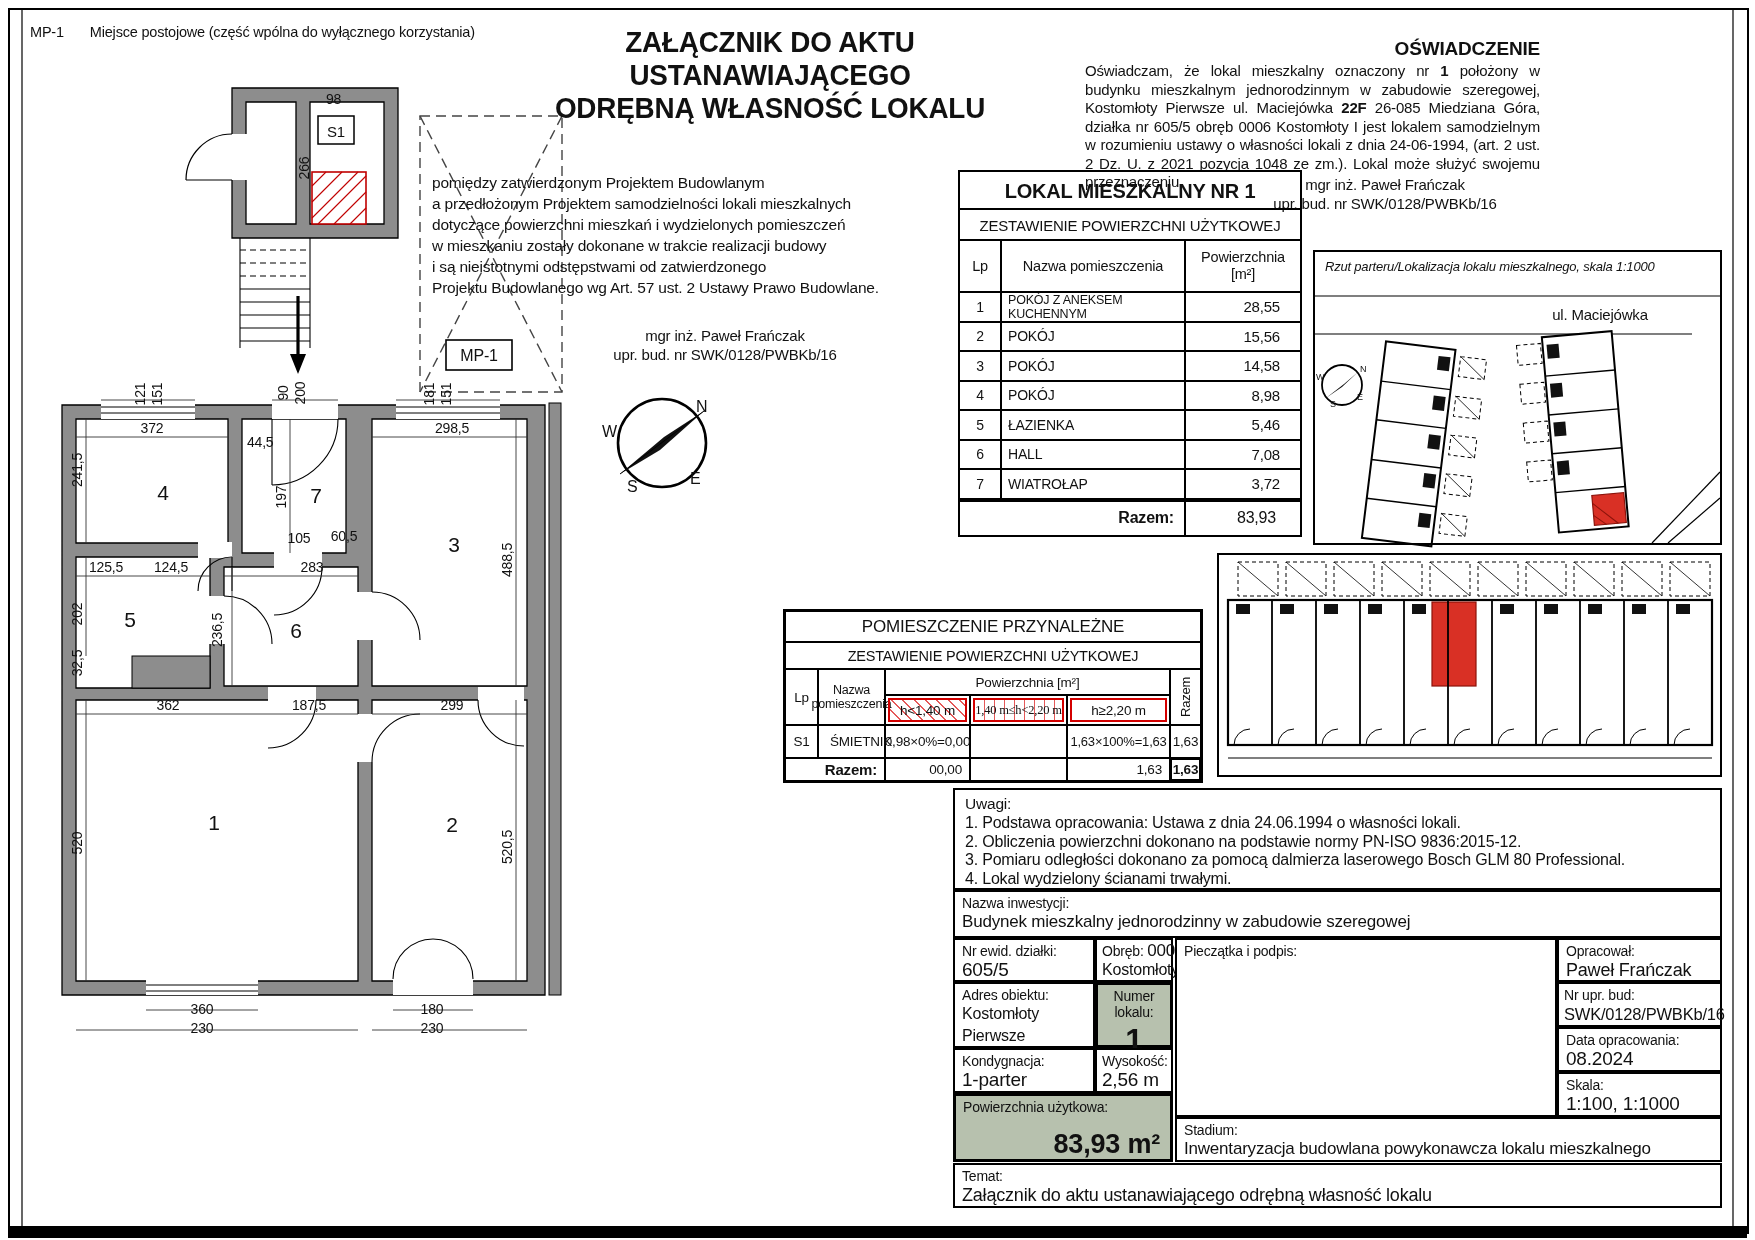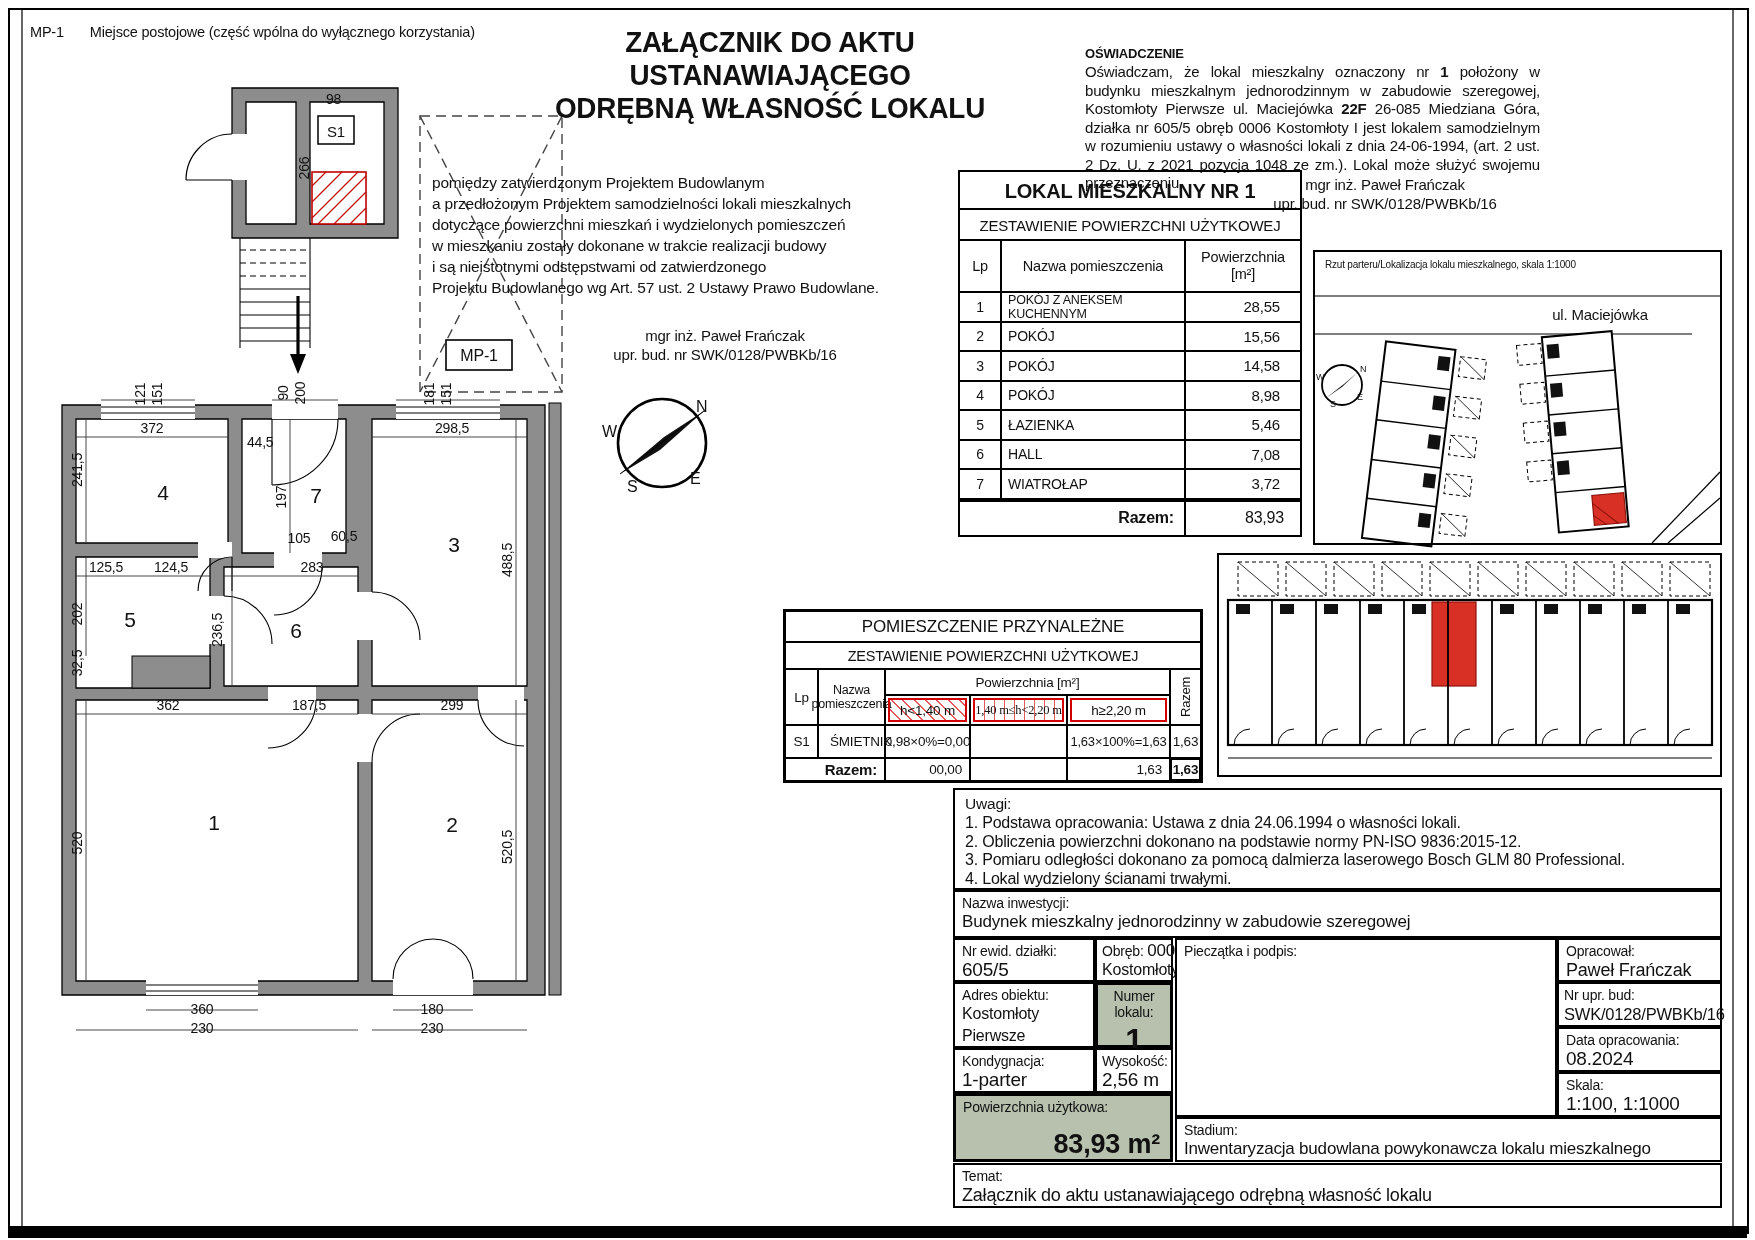--- a/index.html
+++ b/index.html
@@ -12,21 +12,21 @@
   
   .top-note{left:30px;top:24px;font-size:14.5px;}
   .top-note .code{margin-right:26px;}
 
   
   .main-title{left:470px;top:26px;width:600px;text-align:center;font-weight:bold;
               font-size:29px;line-height:33px;transform:scaleX(0.96);}
 
   
   .osw{left:1085px;top:38px;width:455px;}
-  .osw h1{margin:8px 0 2px 0;font-size:13px;text-align:left;font-weight:bold;}
+  .osw h1{margin:0 0 2px 0;font-size:19px;text-align:right;font-weight:bold;}
   .osw p{margin:0;font-size:15px;line-height:18.5px;text-align:justify;}
   .sig{text-align:center;font-size:15px;line-height:19px;}
   .sig-osw{left:1250px;top:175px;width:270px;}
   .sig-decl{left:595px;top:326px;width:260px;}
 
   
   .decl{left:432px;top:172px;width:480px;font-size:15.5px;line-height:21px;}
 
   
   .t1{left:958px;top:170px;width:340px;border:2px solid #000;box-sizing:content-box;background:transparent;}
@@ -38,35 +38,35 @@
   .t1 .c-nm{width:184px;flex:none;border-right:2px solid #000;display:flex;align-items:center;box-sizing:border-box;padding-left:6px;}
   .t1 .c-ar{flex:1;display:flex;align-items:center;justify-content:flex-end;padding-right:20px;box-sizing:border-box;}
   .t1-hdr .c-nm{justify-content:center;padding-left:0;}
   .t1-hdr .c-ar{flex-direction:column;justify-content:center;padding-right:0;align-items:center;line-height:17px;}
   .t1 .drow{display:flex;height:29.5px;border-bottom:2px solid #000;font-size:14px;}
   .t1 .drow:last-of-type{border-bottom:none;}
   .t1 .drow .c-ar{font-size:15px;}
   .t1-total{display:flex;height:33px;border-top:2px solid #000;font-size:16px;}
   .t1-total .lbl{width:226px;flex:none;border-right:2px solid #000;display:flex;align-items:center;justify-content:flex-end;
                  padding-right:10px;font-weight:bold;box-sizing:border-box;}
-  .t1-total .val{flex:1;display:flex;align-items:center;justify-content:flex-end;padding-right:16px;box-sizing:border-box;}
+  .t1-total .val{flex:1;display:flex;align-items:center;justify-content:flex-end;padding-right:24px;box-sizing:border-box;}
 
   
   .t2{left:783px;top:609px;width:420px;height:174px;border:2px solid #000;box-sizing:border-box;font-size:13.5px;}
   .t2 .cell{position:absolute;box-sizing:border-box;border:1px solid #000;display:flex;align-items:center;justify-content:center;text-align:center;}
   .hatch-diag{background:repeating-linear-gradient(45deg,rgba(0,0,0,0) 0 6.5px,rgba(215,0,0,.65) 6.5px 8px);border:2px solid #d40000 !important;}
   .hatch-vert{background:repeating-linear-gradient(90deg,rgba(0,0,0,0) 0 8.5px,rgba(215,0,0,.65) 8.5px 10px);border:2px solid #d40000 !important;font-family:Liberation Serif, serif;}
   .red-box{border:2px solid #d40000 !important;}
   .rot{writing-mode:vertical-rl;transform:rotate(180deg);}
 
   
   .panel{border:2px solid #000;box-sizing:border-box;}
   .rzut-panel{left:1313px;top:250px;width:409px;height:295px;}
   .strip-panel{left:1217px;top:553px;width:505px;height:224px;}
-  .rzut-header{left:1325px;top:259px;width:390px;font-size:10px;}
+  .rzut-header{left:1325px;top:259px;width:390px;font-size:13px;font-style:italic;}
   .street{left:1500px;top:306px;width:200px;font-size:15px;text-align:center;}
 
   
   .uwagi{left:953px;top:788px;width:769px;height:102px;border:2px solid #000;box-sizing:border-box;padding:5px 10px;}
   .uwagi .hd{font-size:15.5px;margin-bottom:1px;}
   .uwagi .it{font-size:16px;line-height:18.5px;}
 
   
   .info{left:953px;top:890px;width:897px;height:318px;}
   .icell{position:absolute;box-sizing:border-box;border:2px solid #000;padding:3px 7px;background:#fff;}

